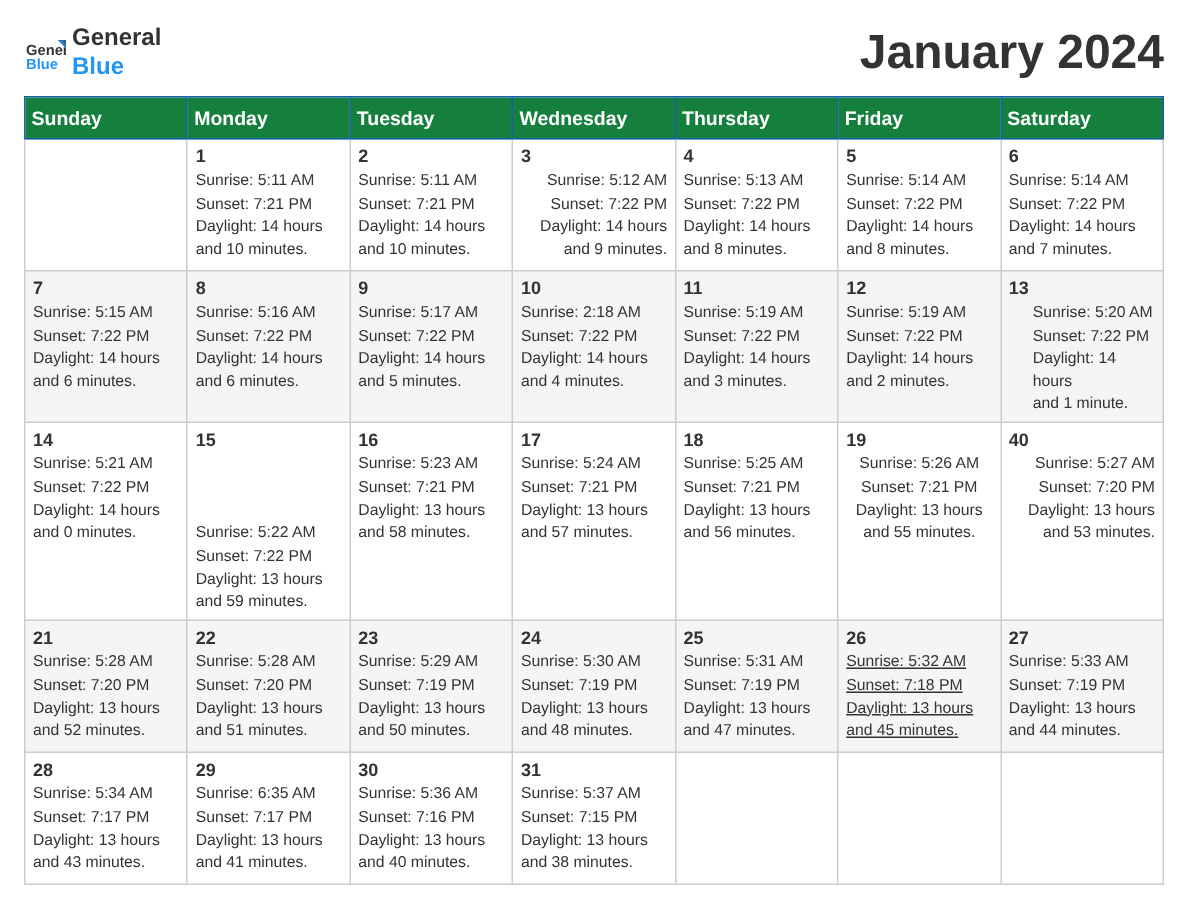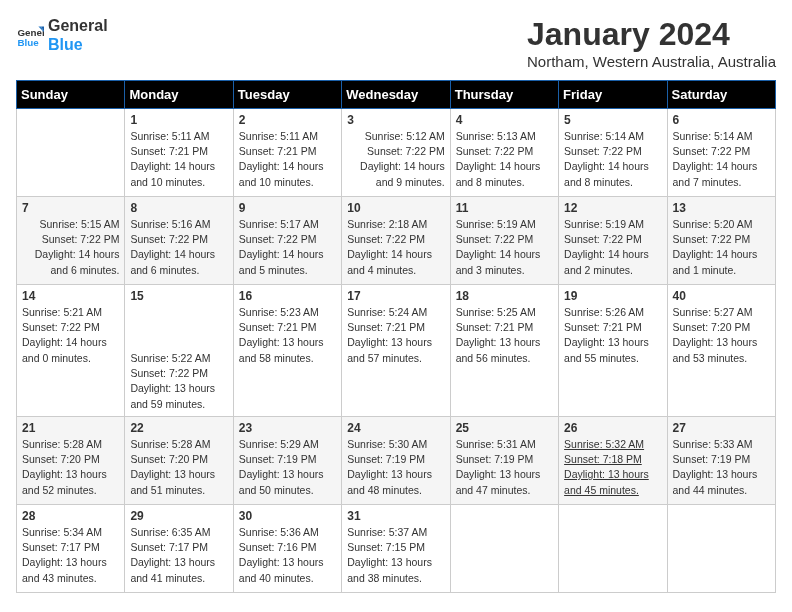--- a/index.html
+++ b/index.html
@@ -19,37 +19,38 @@
     .logo {
       display: flex;
       align-items: center;
       gap: 4px;
     }
     .logo-icon {
       width: 28px;
       height: 28px;
     }
     .title-block {
+      text-align: right;
     }
     .month-title {
       font-size: 32px;
       font-weight: bold;
       color: #333;
     }
     .location {
       font-size: 15px;
       color: #333;
     }
     table {
       width: 100%;
       border-collapse: collapse;
       table-layout: fixed;
     }
     thead th {
-      background: #000000;
+      background: #15803d;
       color: #fff;
       font-size: 13px;
       font-weight: bold;
       padding: 6px 4px;
       text-align: left;
       border: 1px solid #1a5fa8;
       margin-top: 43px;
     }
     tbody td {
       border: 1px solid #ccc;
@@ -87,21 +88,20 @@
       <polygon points="32,8 40,16 36,8" fill="#2979c5"></polygon>
       <polygon points="36,8 40,16 40,8" fill="#1a5fa8"></polygon>
     </svg>
     <div>
       <div style="font-size:16px;font-weight:bold;color:#333;line-height:1.2">General</div>
       <div style="font-size:16px;font-weight:bold;color:#2196F3;line-height:1.2">Blue</div>
     </div>
   </div>
   <div class="title-block">
     <div class="month-title">January 2024</div>
-    <div class="location">Northam, Western Australia, Australia</div>
   </div>
 </div>
 
 <table>
   <thead>
     <tr>
     <th>Sunday</th>
         <th>Monday</th>
         <th>Tuesday</th>
         <th>Wednesday</th>
@@ -152,21 +152,21 @@
           <span class="day-number">6</span>
           <div class="day-info" style="white-space: pre-line;">Sunrise: 5:14 AM
 Sunset: 7:22 PM
 Daylight: 14 hours
 and 7 minutes.</div>
         </td>
       </tr>
       <tr>
         <td>
           <span class="day-number">7</span>
-          <div class="day-info" style="white-space: pre-line; text-align: right;">Sunrise: 5:15 AM
+          <div class="day-info" style="white-space: pre-line;">Sunrise: 5:15 AM
 Sunset: 7:22 PM
 Daylight: 14 hours
 and 6 minutes.</div>
         </td>
         <td>
           <span class="day-number">8</span>
           <div class="day-info" style="white-space: pre-line;">Sunrise: 5:16 AM
 Sunset: 7:22 PM
 Daylight: 14 hours
 and 6 minutes.</div>
@@ -194,21 +194,21 @@
         </td>
         <td>
           <span class="day-number">12</span>
           <div class="day-info" style="white-space: pre-line;">Sunrise: 5:19 AM
 Sunset: 7:22 PM
 Daylight: 14 hours
 and 2 minutes.</div>
         </td>
         <td>
           <span class="day-number">13</span>
-          <div class="day-info" style="white-space: pre-line;">Sunrise: 5:20 AM
+          <div class="day-info" style="white-space: pre-line; margin-left: 16px;">Sunrise: 5:20 AM
 Sunset: 7:22 PM
 Daylight: 14 hours
 and 1 minute.</div>
         </td>
       </tr>
       <tr>
         <td>
           <span class="day-number">14</span>
           <div class="day-info" style="white-space: pre-line;">Sunrise: 5:21 AM
 Sunset: 7:22 PM
@@ -238,28 +238,28 @@
         </td>
         <td>
           <span class="day-number">18</span>
           <div class="day-info" style="white-space: pre-line;">Sunrise: 5:25 AM
 Sunset: 7:21 PM
 Daylight: 13 hours
 and 56 minutes.</div>
         </td>
         <td>
           <span class="day-number">19</span>
-          <div class="day-info" style="white-space: pre-line;">Sunrise: 5:26 AM
+          <div class="day-info" style="white-space: pre-line; text-align: center;">Sunrise: 5:26 AM
 Sunset: 7:21 PM
 Daylight: 13 hours
 and 55 minutes.</div>
         </td>
         <td>
           <span class="day-number">40</span>
-          <div class="day-info" style="white-space: pre-line;">Sunrise: 5:27 AM
+          <div class="day-info" style="white-space: pre-line; text-align: right;">Sunrise: 5:27 AM
 Sunset: 7:20 PM
 Daylight: 13 hours
 and 53 minutes.</div>
         </td>
       </tr>
       <tr>
         <td>
           <span class="day-number">21</span>
           <div class="day-info" style="white-space: pre-line;">Sunrise: 5:28 AM
 Sunset: 7:20 PM

